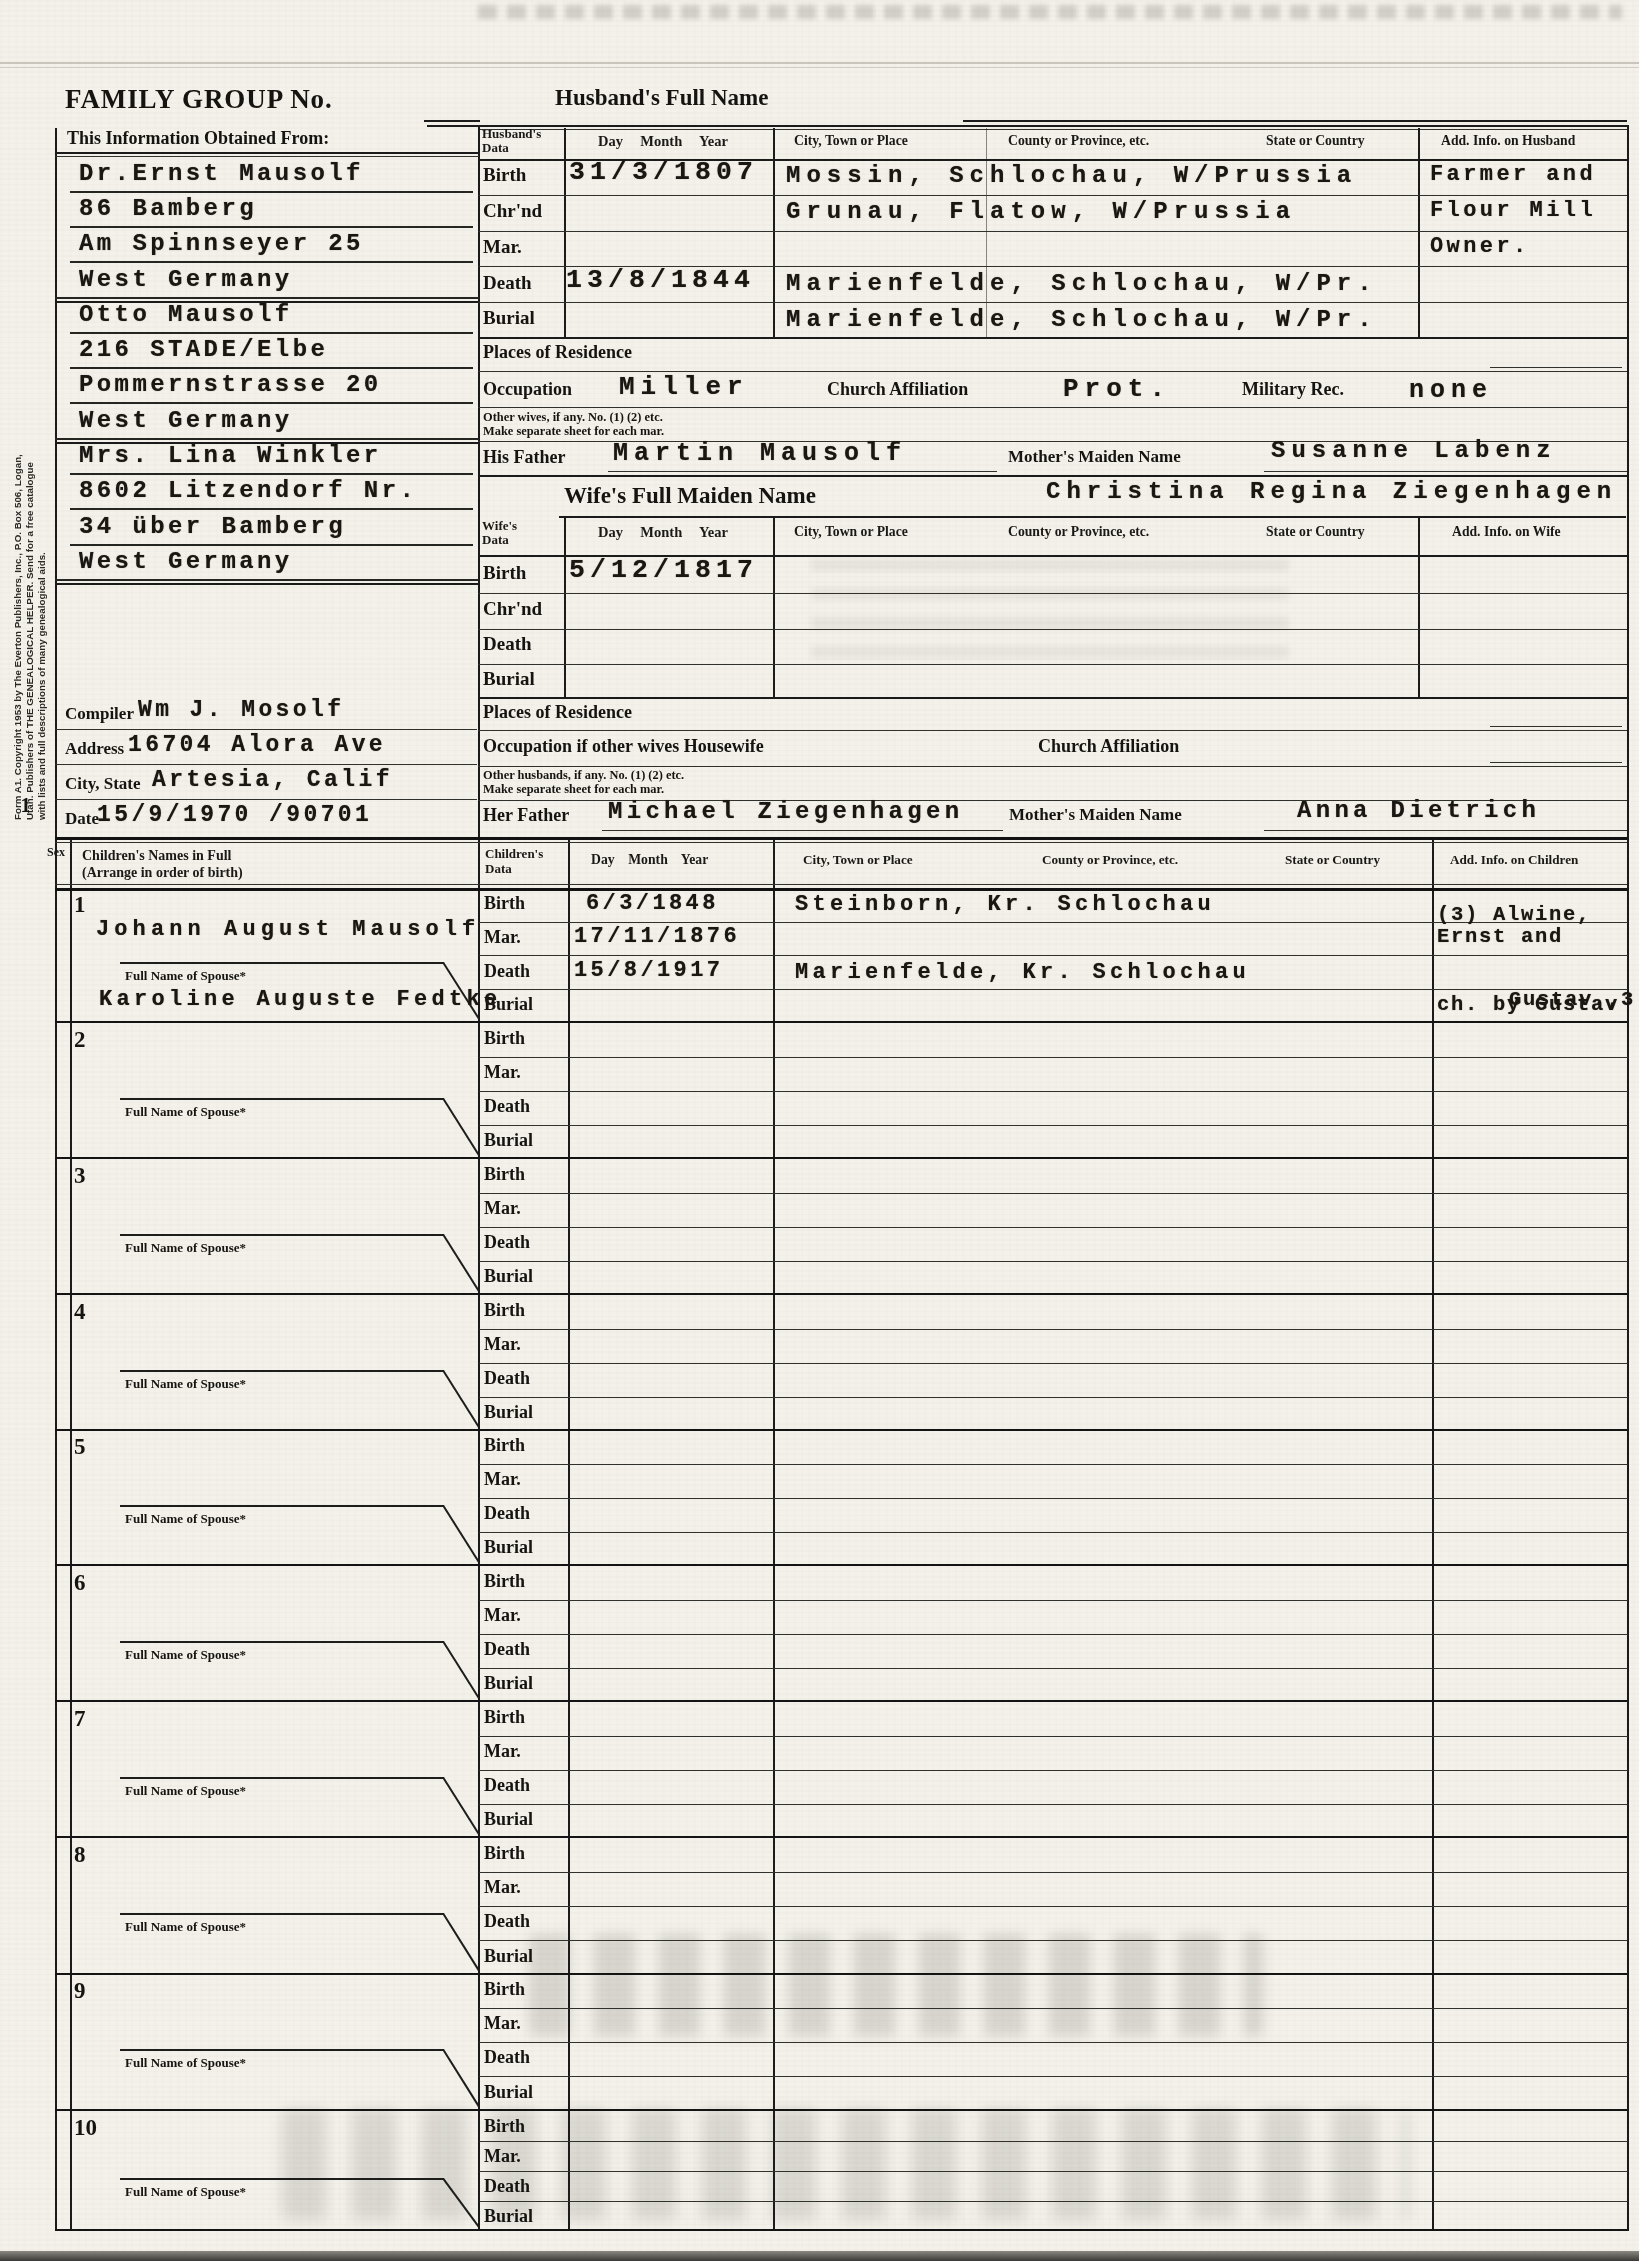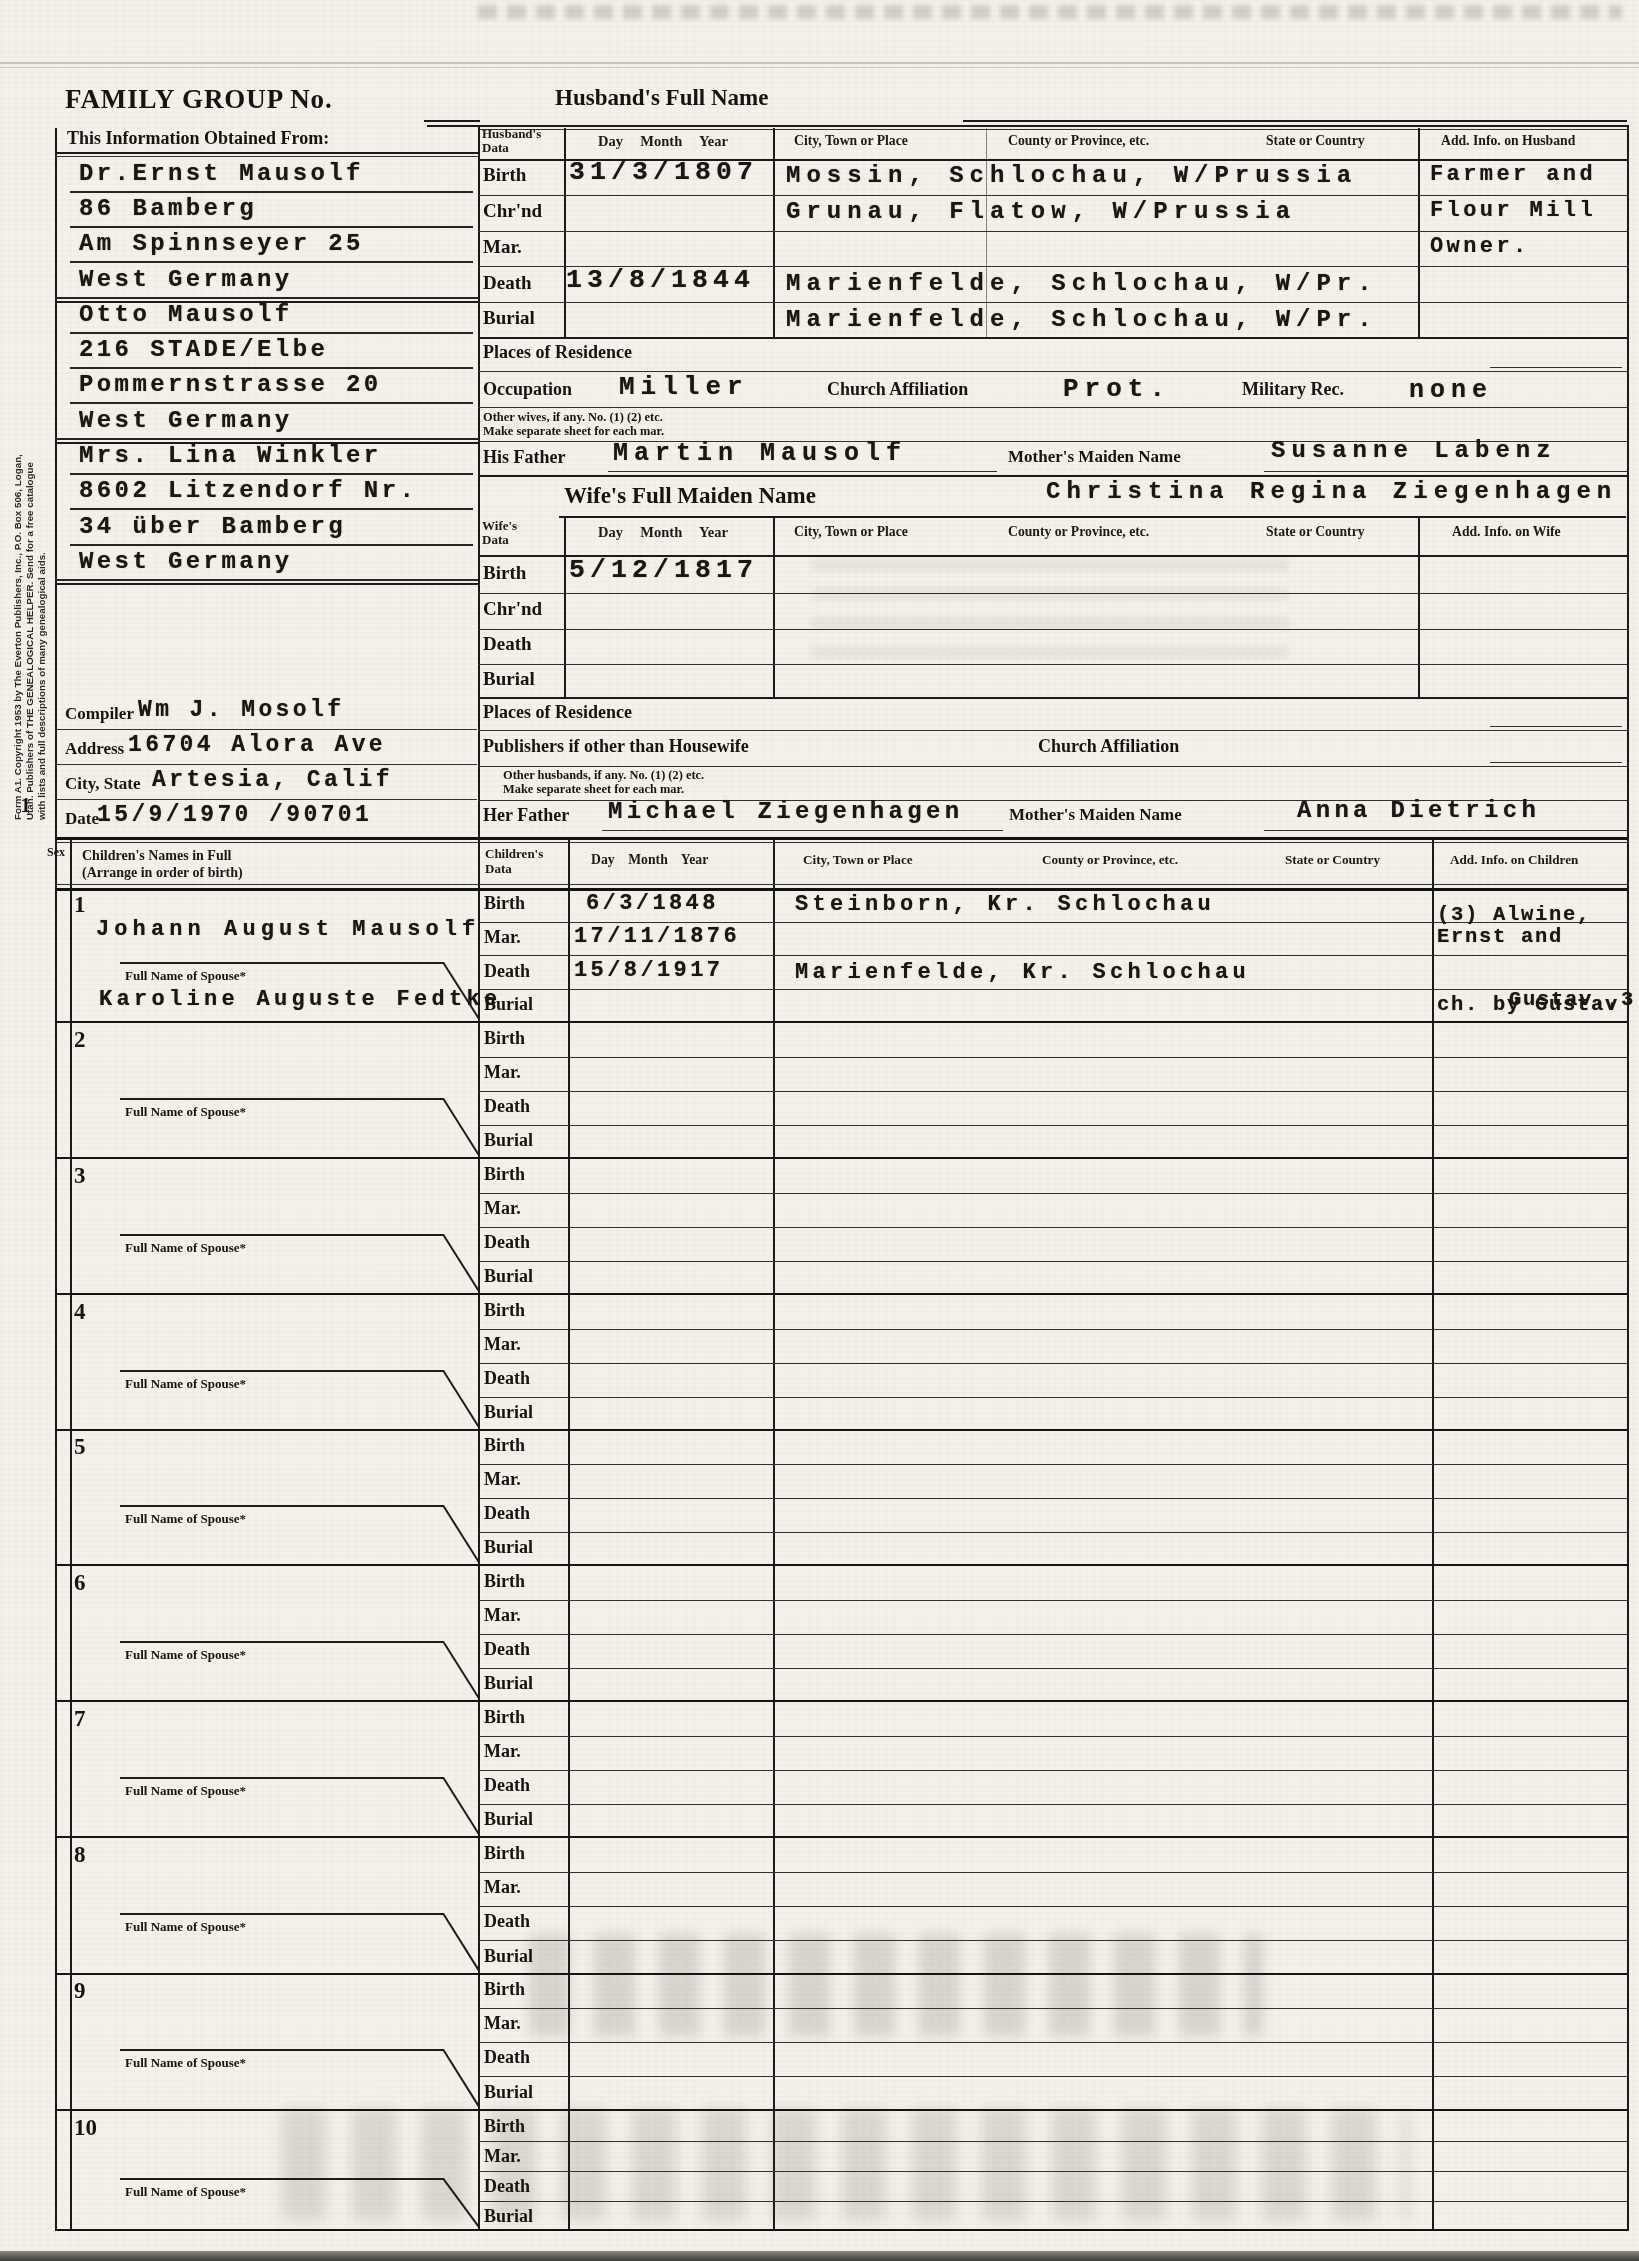--- a/index.html
+++ b/index.html
@@ -223,25 +223,25 @@
   <div class="lbl" style="left:483px;top:633px;font-size:19px;">Death</div>
   <div class="lbl" style="left:483px;top:668px;font-size:19px;">Burial</div>
   <div class="typed" style="left:569px;top:555px;font-size:26.5px;letter-spacing:5.1px;text-align:center;">5/12/1817</div>
   <div class="hl thin" style="left:478px;top:593px;width:1149px;"></div>
   <div class="hl thin" style="left:478px;top:629px;width:1149px;"></div>
   <div class="hl thin" style="left:478px;top:664px;width:1149px;"></div>
   <div class="hl" style="left:478px;top:697px;width:1149px;"></div>
   <div class="lbl" style="left:483px;top:702px;font-size:18px;">Places of Residence</div>
   <div class="hl thin" style="left:1490px;top:726px;width:132px;"></div>
   <div class="hl thin" style="left:478px;top:730px;width:1149px;"></div>
-  <div class="lbl" style="left:483px;top:736px;font-size:18px;">Publishers if other than Housewife</div>
+  <div class="lbl" style="left:483px;top:736px;font-size:18px;">Occupation if other wives Housewife</div>
   <div class="lbl" style="left:1038px;top:736px;font-size:18px;">Church Affiliation</div>
   <div class="hl thin" style="left:1490px;top:762px;width:132px;"></div>
   <div class="hl thin" style="left:478px;top:766px;width:1149px;"></div>
-  <div class="smallnote" style="left:483px;top:769px;margin-left:20px;">
+  <div class="smallnote" style="left:483px;top:769px;">
     <div>Other husbands, if any. No. (1) (2) etc.</div>
     <div>Make separate sheet for each mar.</div>
   </div>
   <div class="hl thin" style="left:478px;top:800px;width:1149px;"></div>
   <div class="lbl" style="left:483px;top:805px;font-size:18px;">Her Father</div>
   <div class="typed" style="left:608px;top:798px;font-size:24px;letter-spacing:4.3px;">Michael Ziegenhagen</div>
   <div class="hl thin" style="left:602px;top:830px;width:401px;"></div>
   <div class="lbl" style="left:1009px;top:805px;font-size:17px;">Mother's Maiden Name</div>
   <div class="typed" style="left:1297px;top:797px;font-size:24px;letter-spacing:4.3px;">Anna Dietrich</div>
   <div class="hl thin" style="left:1264px;top:830px;width:363px;"></div>

